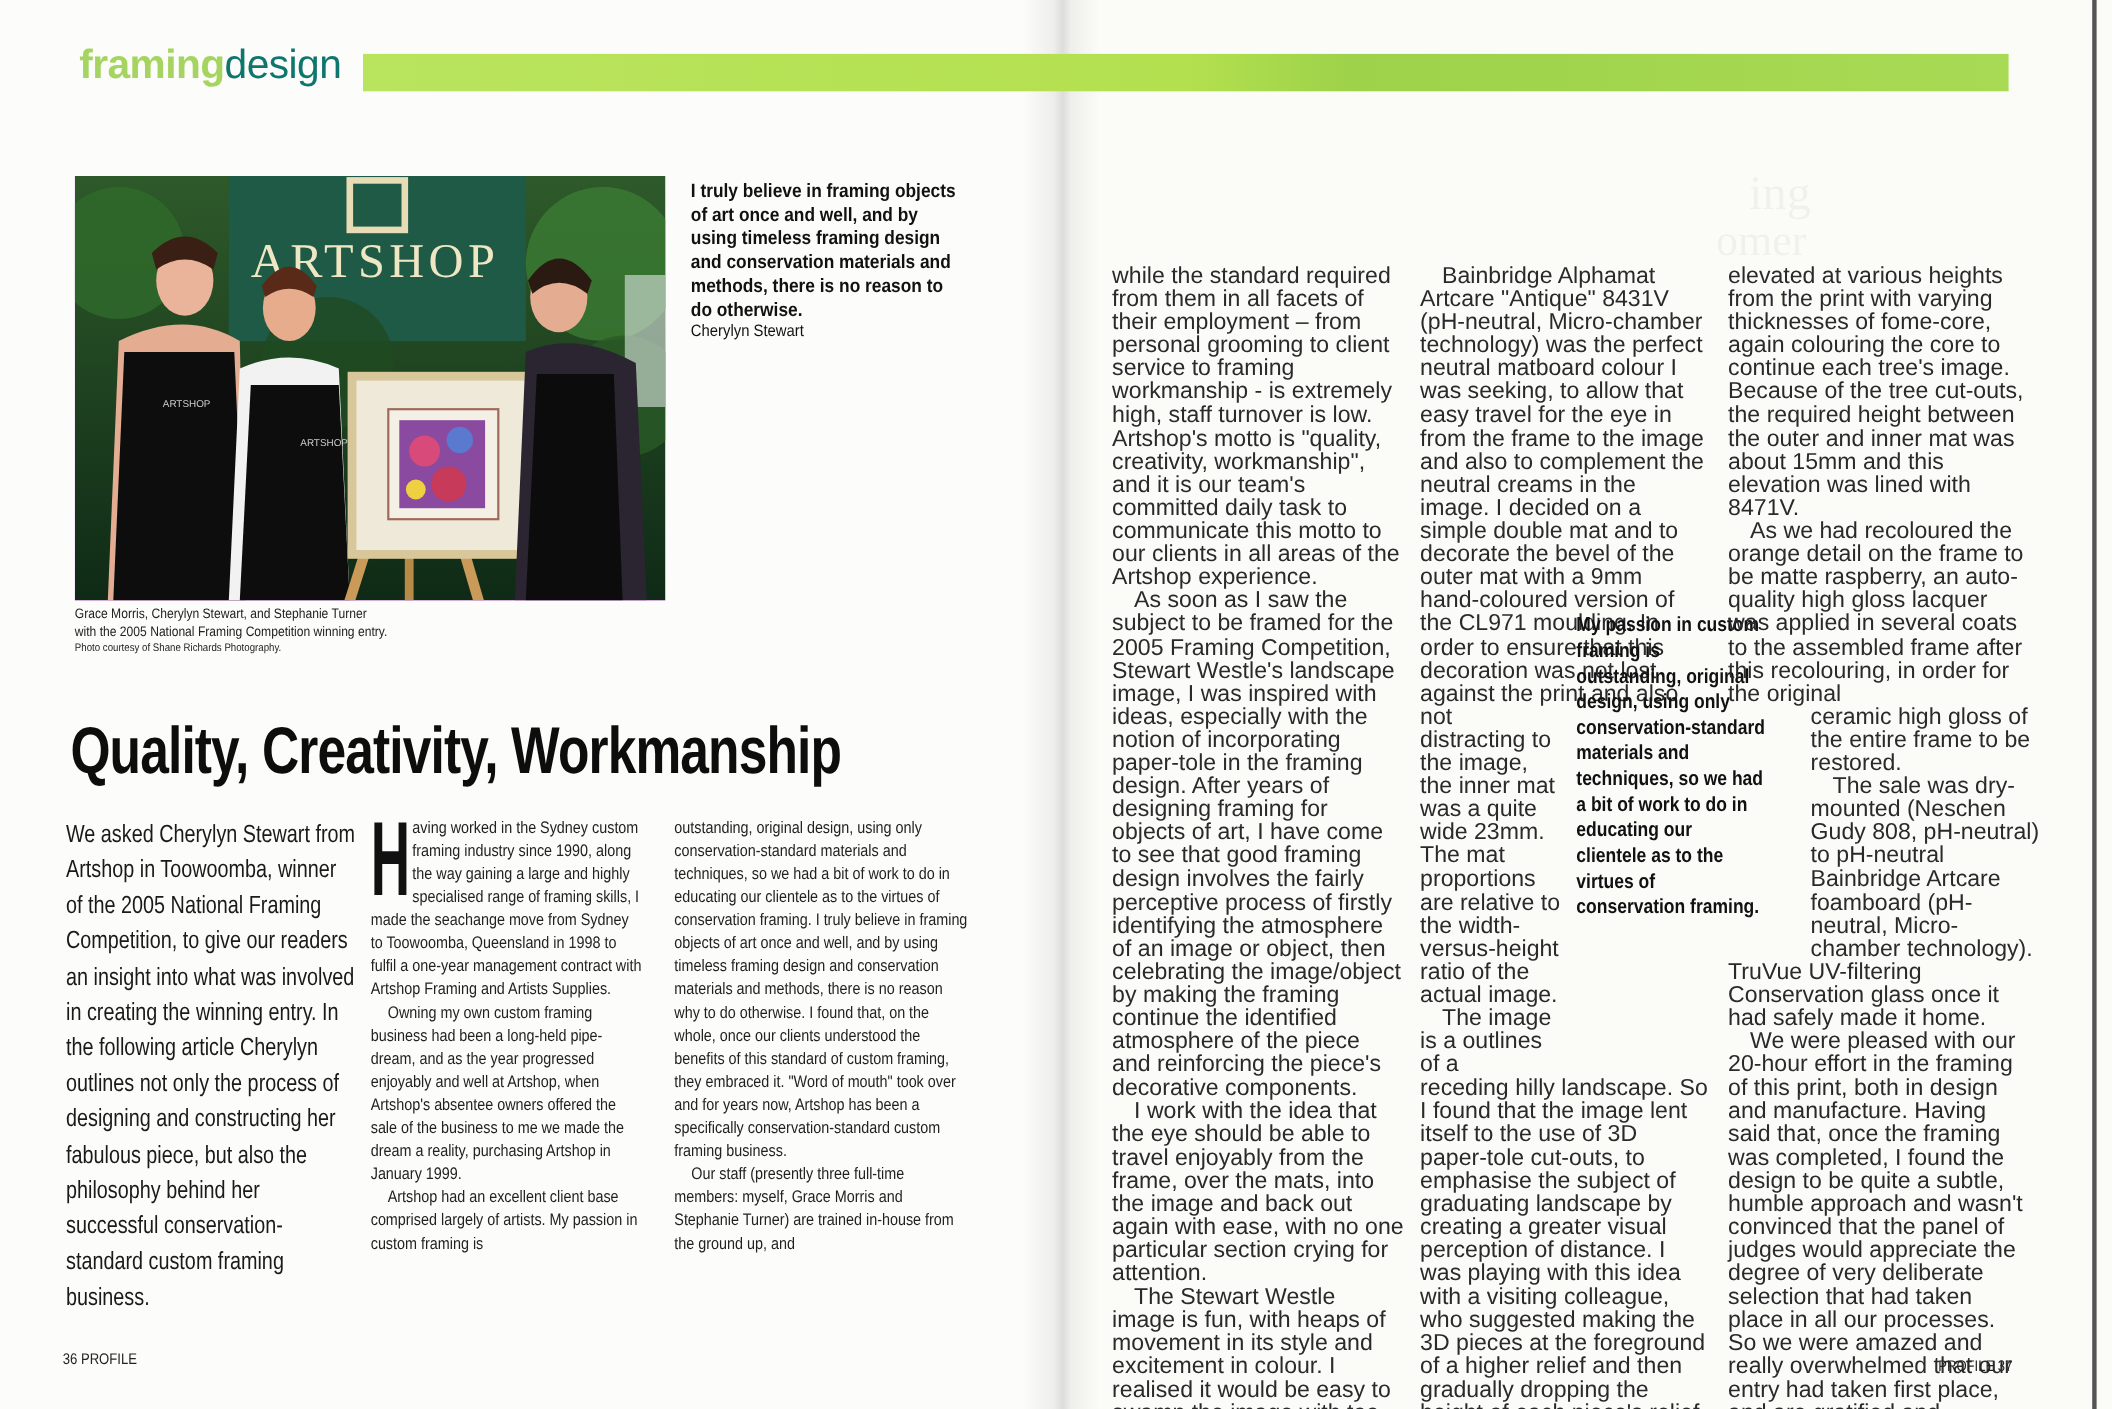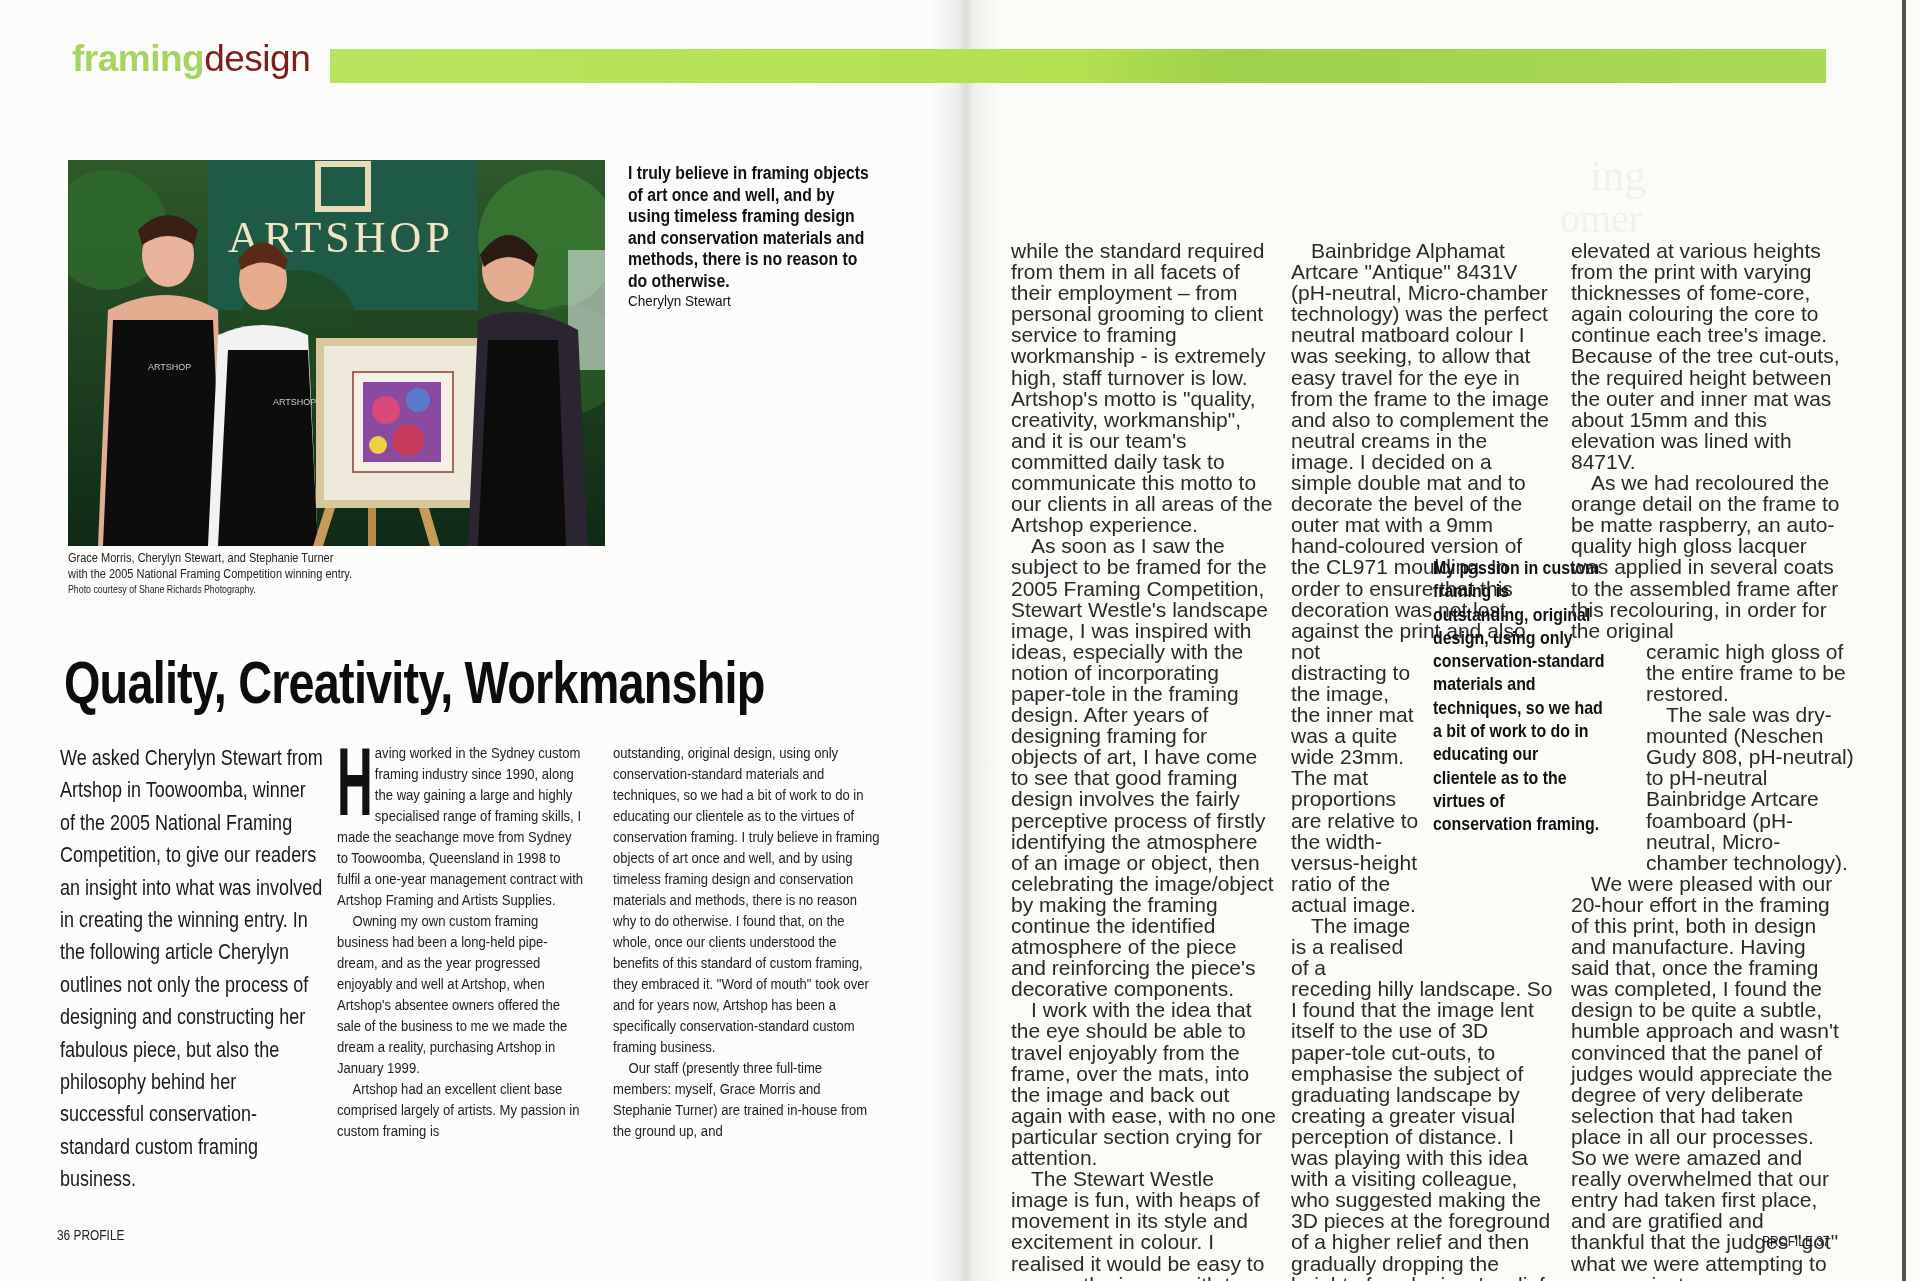--- a/index.html
+++ b/index.html
@@ -4,21 +4,21 @@
 <style>
   html,body{margin:0;padding:0;}
   body{width:1920px;height:1281px;position:relative;overflow:hidden;background:#fbfbf9;font-family:"Liberation Sans",sans-serif;color:#1c1c1c;}
   .spread{position:absolute;inset:0;}
   .page-left{position:absolute;left:0;top:0;width:960px;height:1281px;background:#fcfcfa;}
   .page-right{position:absolute;left:960px;top:0;width:960px;height:1281px;background:#fbfbf8;}
   .gutter{position:absolute;left:930px;top:0;width:70px;height:1281px;background:linear-gradient(90deg,rgba(0,0,0,0) 0%,rgba(0,0,0,0.06) 40%,rgba(0,0,0,0.12) 52%,rgba(0,0,0,0.05) 62%,rgba(0,0,0,0) 100%);}
   .edge-right{position:absolute;left:1902px;top:0;width:4px;height:1281px;background:#2a2a2a;opacity:.8;}
   .section-head{position:absolute;left:72px;top:38px;font-size:37px;color:#a6d460;letter-spacing:-0.5px;}
   .section-head b{font-weight:bold;}
-  .section-head span.light{font-weight:normal;color:#7f1d1d;}
+  .section-head span.light{font-weight:normal;color:#0f766e;}
   .green-bar{position:absolute;left:330px;top:49px;width:1496px;height:34px;background:linear-gradient(90deg,#b9e45e 0%,#b3e04f 50%,#9ed24a 60%,#a9da55 100%);}
   .photo{position:absolute;left:68px;top:160px;width:537px;height:386px;overflow:hidden;background:#f0abfc;}
   .pull-quote{position:absolute;left:628px;top:163px;width:270px;font-family:"Liberation Sans",sans-serif;font-weight:bold;font-size:17.5px;line-height:21.5px;color:#111;transform:scaleX(0.9);transform-origin:left top;}
   .pull-quote .attrib{display:block;font-weight:normal;font-size:15px;line-height:18px;margin-top:0px;}
   .caption{position:absolute;left:68px;top:551px;font-size:12.5px;line-height:15.5px;color:#222;transform:scaleX(0.88);transform-origin:left top;width:460px;}
   .caption .credit{font-size:10px;display:block;}
   .title{position:absolute;left:64px;top:648px;font-size:60px;font-weight:bold;color:#0d0d0d;letter-spacing:-1px;transform:scaleX(0.78);transform-origin:left top;white-space:nowrap;}
   .intro{position:absolute;left:60px;top:742px;width:330px;font-size:22.5px;line-height:32.4px;color:#1a1a1a;transform:scaleX(0.8);transform-origin:left top;}
   .col{position:absolute;font-size:15.2px;line-height:21px;color:#222;transform:scaleX(0.86);transform-origin:left top;}
   .col p{margin:0;text-indent:18px;}
@@ -135,31 +135,32 @@
   <div class="rcol r-col-a">
     <p class="noindent">while the standard required from them in all facets of their employment – from personal grooming to client service to framing workmanship - is extremely high, staff turnover is low. Artshop's motto is "quality, creativity, workmanship", and it is our team's committed daily task to communicate this motto to our clients in all areas of the Artshop experience.</p>
     <p>As soon as I saw the subject to be framed for the 2005 Framing Competition, Stewart Westle's landscape image, I was inspired with ideas, especially with the notion of incorporating paper-tole in the framing design. After years of designing framing for objects of art, I have come to see that good framing design involves the fairly perceptive process of firstly identifying the atmosphere of an image or object, then celebrating the image/object by making the framing continue the identified atmosphere of the piece and reinforcing the piece's decorative components.</p>
     <p>I work with the idea that the eye should be able to travel enjoyably from the frame, over the mats, into the image and back out again with ease, with no one particular section crying for attention.</p>
     <p>The Stewart Westle image is fun, with heaps of movement in its style and excitement in colour. I realised it would be easy to swamp the image with too-colourful, too-distractive framing. With all this in mind, I settled on the small cream version of Hughes Italian Ceramica moulding CL971, thinking to recolour the orange detail on the moulding to the more raspberry colour featured in the print.</p>
   </div>
 
   <div class="rcol r-col-b">
     <p style="width:260px;">Bainbridge Alphamat Artcare "Antique" 8431V (pH-neutral, Micro-chamber technology) was the perfect neutral matboard colour I was seeking, to allow that easy travel for the eye in from the frame to the image and also to complement the neutral creams in the image. I decided on a simple double mat and to decorate the bevel of the outer mat with a 9mm hand-coloured version of the CL971 moulding. In order to ensure that this decoration was not lost against the print and also</p>
     <p class="noindent" style="width:130px;">not distracting to the image, the inner mat was a quite wide 23mm. The mat proportions are relative to the width-versus-height ratio of the actual image.</p>
-    <p style="width:130px;">The image is a realised of a</p>
+    <p style="width:130px;">The image is a outlines of a</p>
     <p class="noindent" style="width:262px;">receding hilly landscape. So I found that the image lent itself to the use of 3D paper-tole cut-outs, to emphasise the subject of graduating landscape by creating a greater visual perception of distance. I was playing with this idea with a visiting colleague, who suggested making the 3D pieces at the foreground of a higher relief and then gradually dropping the height of each piece's relief in sympathy with the distance of its placement on the image. Great idea! A colour copy was made of the image, dry-mounted to matboard and then cut-outs were made of five "trees" and the matboard core hand-coloured to continue the image of each tree. Each "tree" was</p>
   </div>
 
   <div class="inline-quote">My passion in custom framing is outstanding, original design, using only conservation-standard materials and techniques, so we had a bit of work to do in educating our clientele as to the virtues of conservation framing.</div>
 
   <div class="rcol r-col-c">
     <p class="noindent">elevated at various heights from the print with varying thicknesses of fome-core, again colouring the core to continue each tree's image. Because of the tree cut-outs, the required height between the outer and inner mat was about 15mm and this elevation was lined with 8471V.</p>
     <p>As we had recoloured the orange detail on the frame to be matte raspberry, an auto-quality high gloss lacquer was applied in several coats to the assembled frame after this recolouring, in order for the original</p>
     <div style="margin-left:75px;width:215px;">
       <p class="noindent">ceramic high gloss of the entire frame to be restored.</p>
       <p>The sale was dry-mounted (Neschen Gudy 808, pH-neutral) to pH-neutral Bainbridge Artcare foamboard (pH-neutral, Micro-chamber technology).</p>
     </div>
+    <p class="noindent">TruVue UV-filtering Conservation glass once it had safely made it home.</p>
     <p>We were pleased with our 20-hour effort in the framing of this print, both in design and manufacture. Having said that, once the framing was completed, I found the design to be quite a subtle, humble approach and wasn't convinced that the panel of judges would appreciate the degree of very deliberate selection that had taken place in all our processes. So we were amazed and really overwhelmed that our entry had taken first place, and are gratified and thankful that the judges "got" what we were attempting to communicate.</p>
   </div>
 
   <div class="folio-left">36  PROFILE</div>
   <div class="folio-right">PROFILE  37</div>
 </div>
 
 </body></html>

